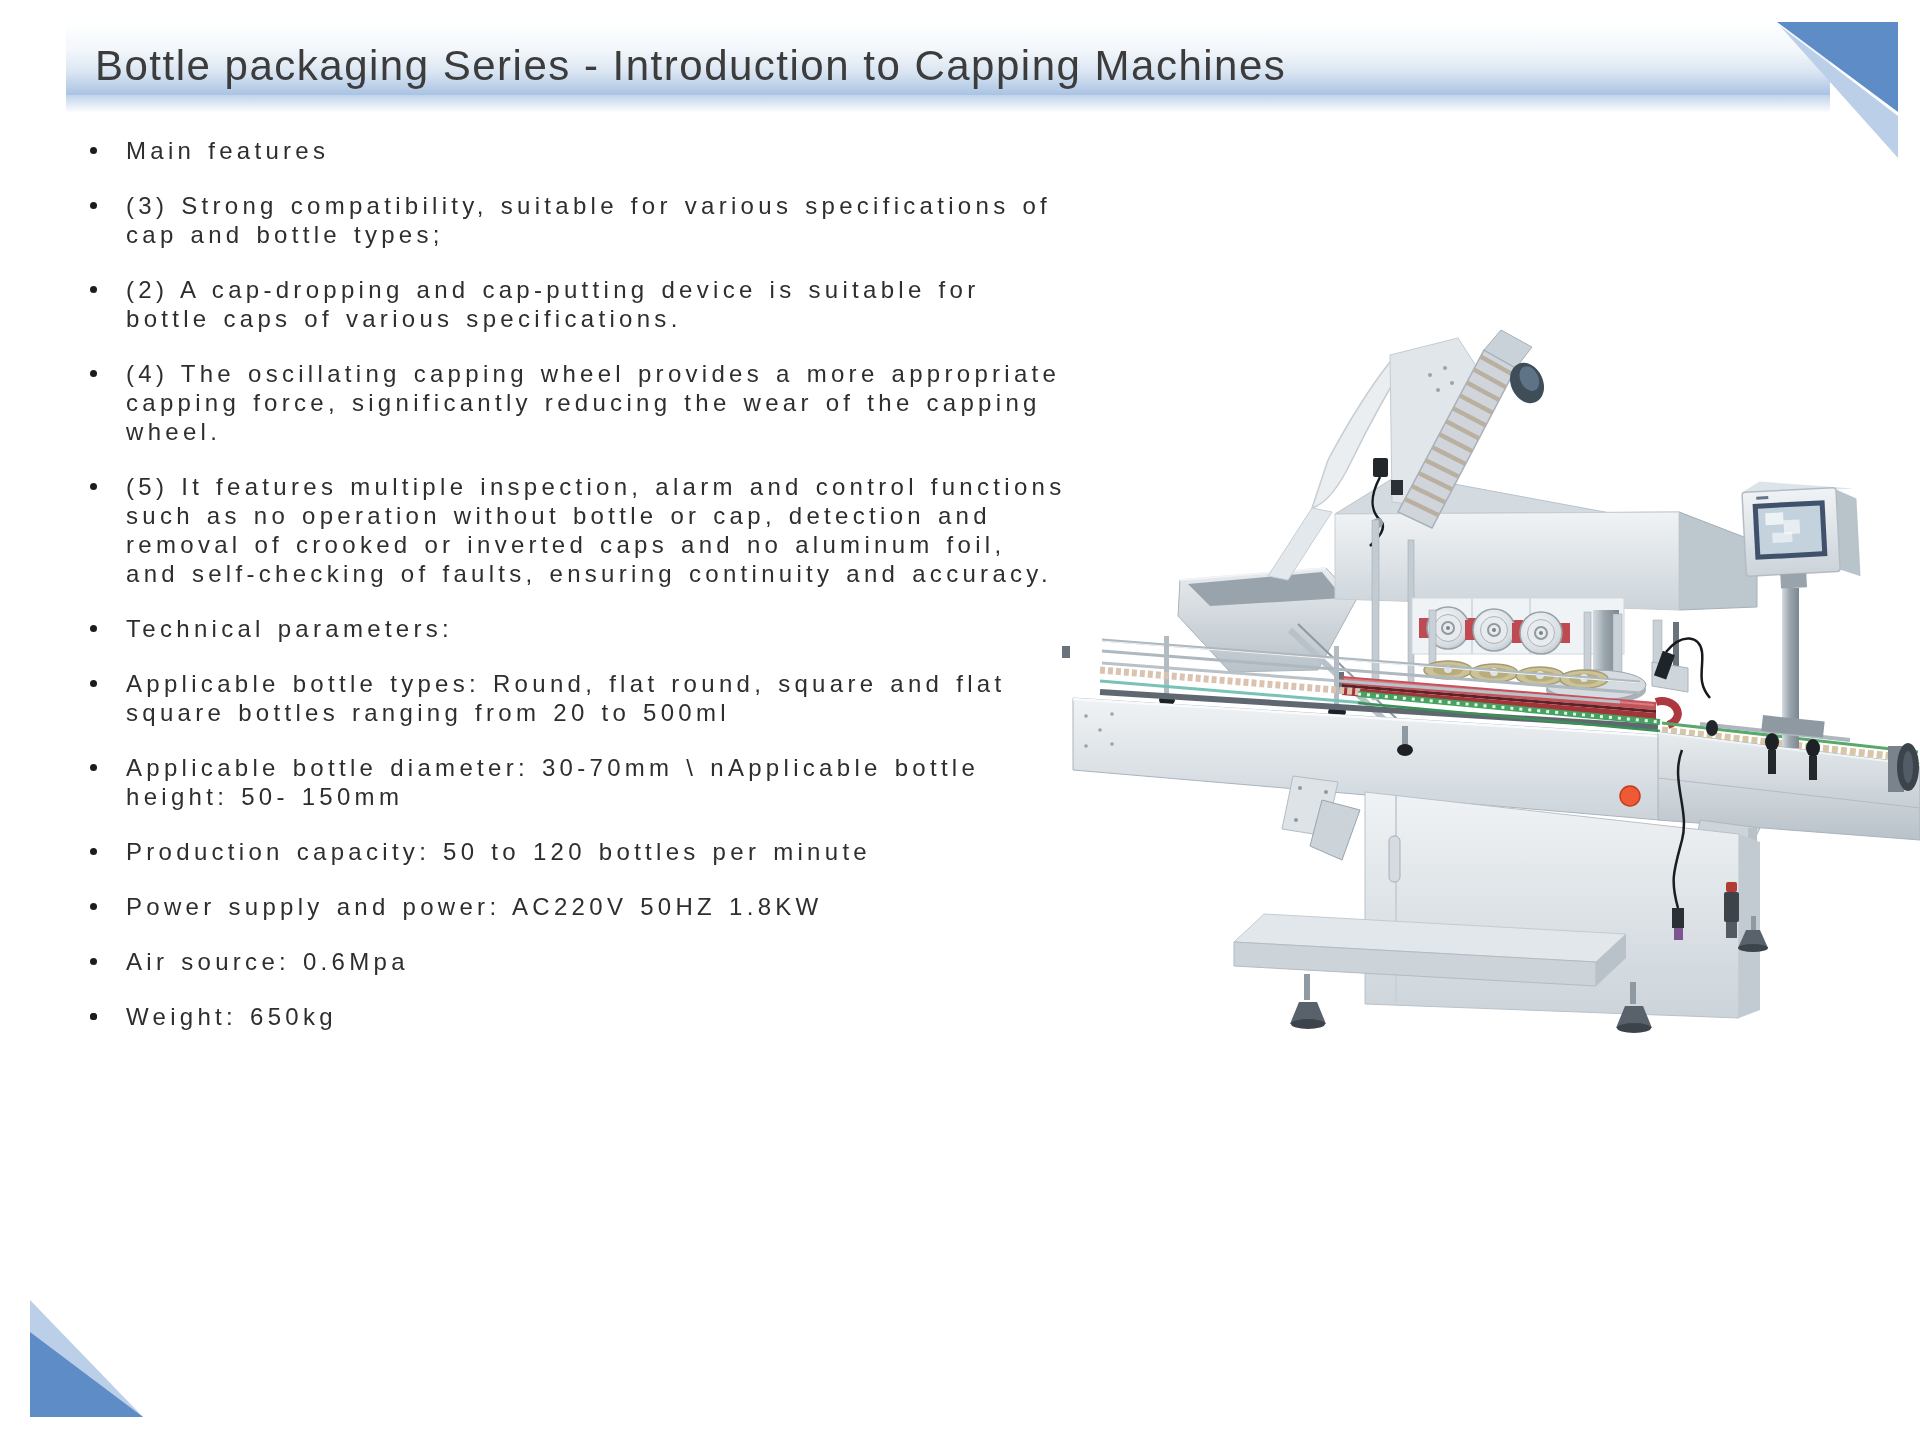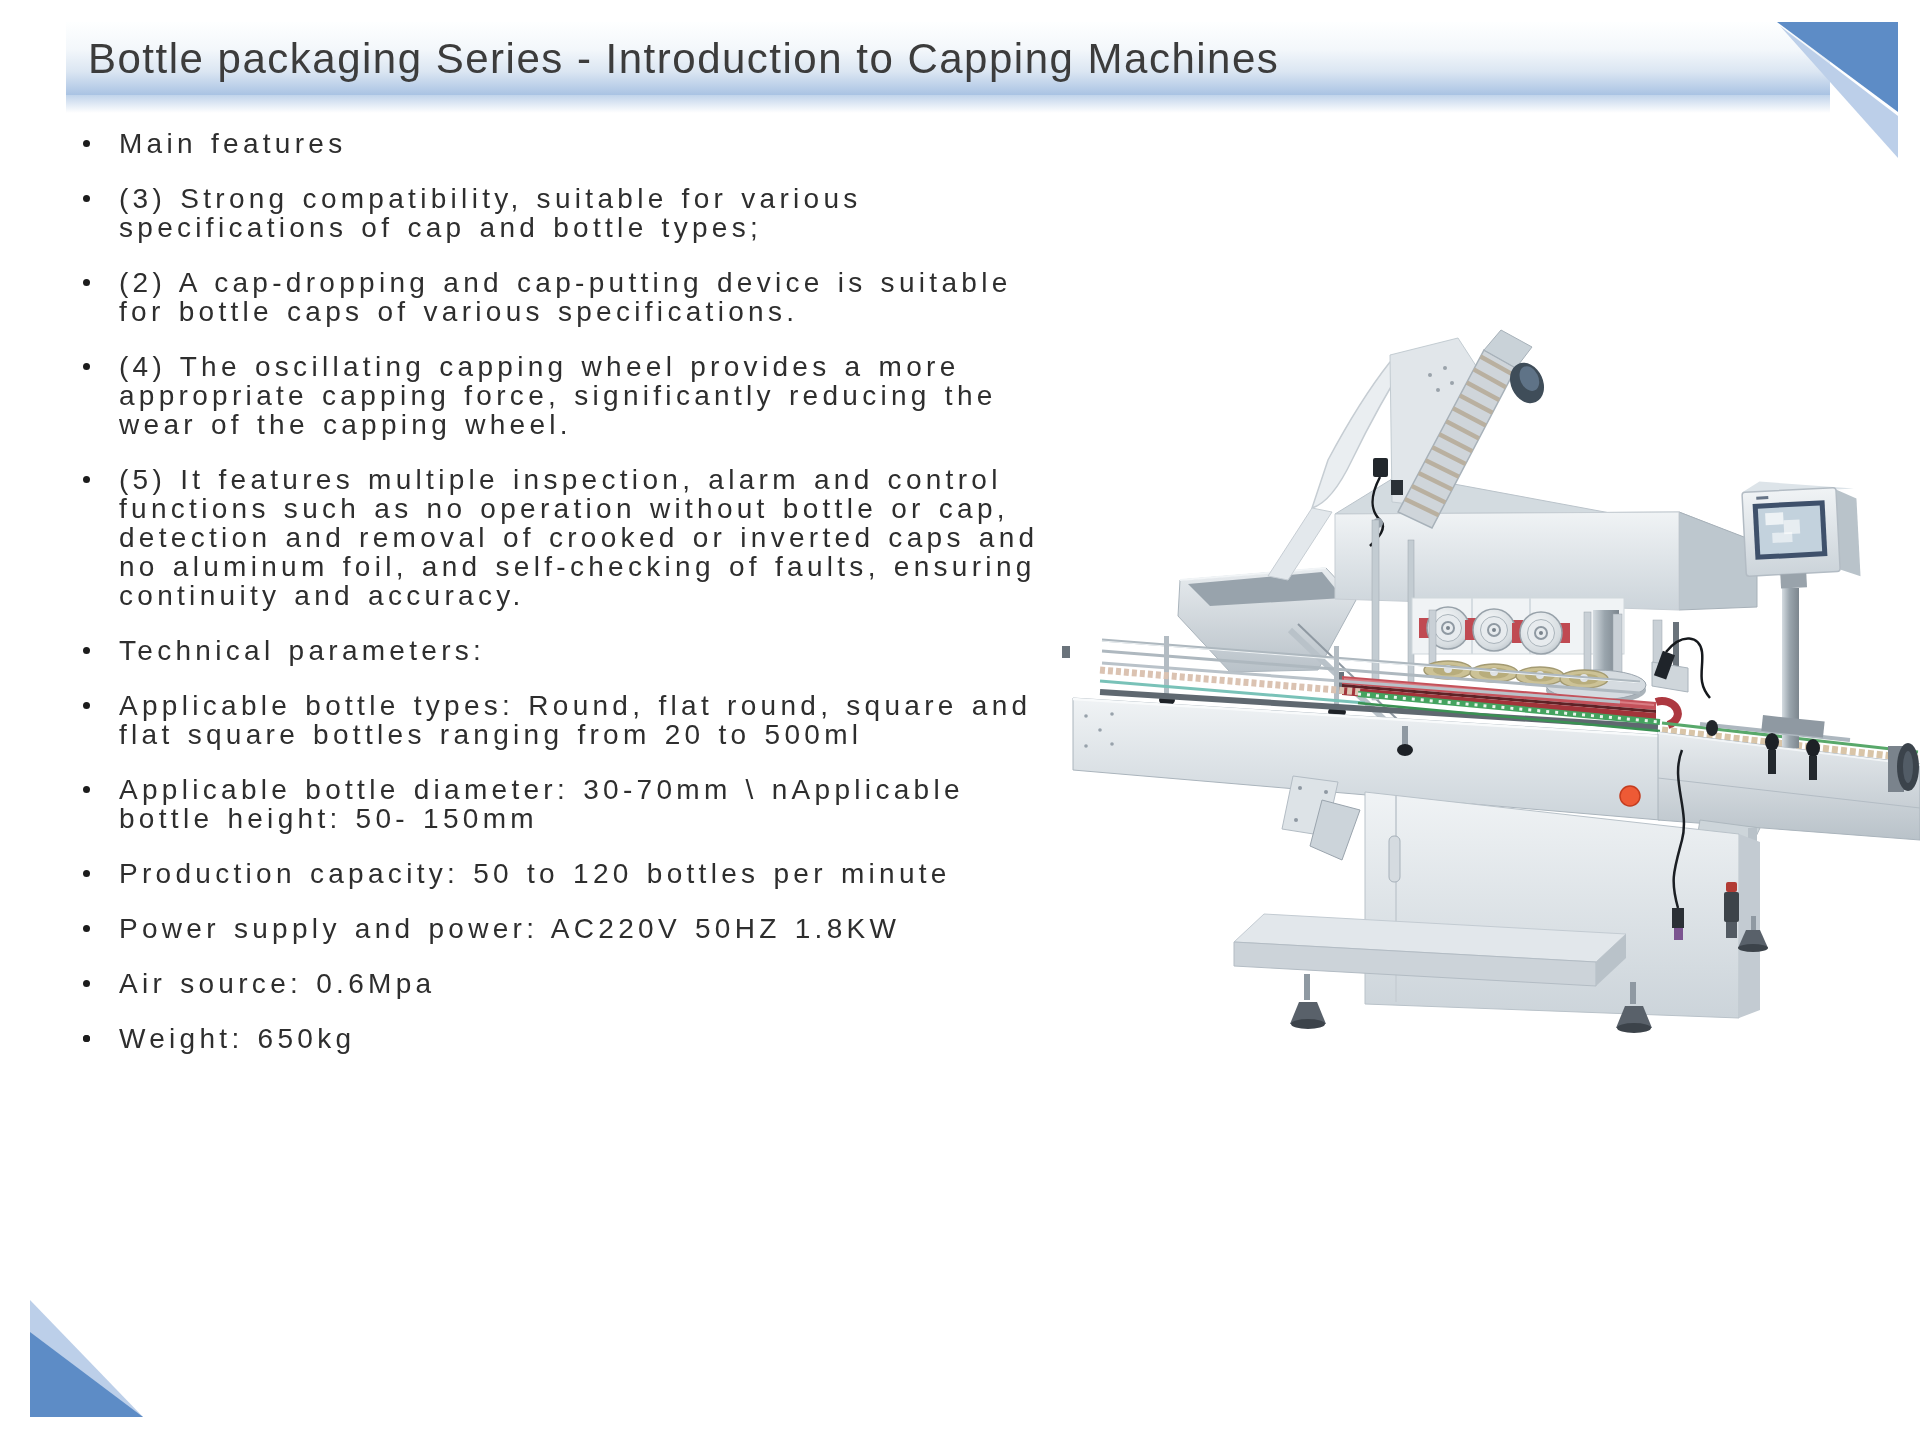--- a/index.html
+++ b/index.html
@@ -6,35 +6,35 @@
   .slide{
     position:relative;width:1920px;height:1440px;background:#ffffff;
     font-family:"Liberation Sans",sans-serif;overflow:hidden;
   }
   
   .title-bar{
     position:absolute;left:66px;top:22px;width:1764px;height:73px;
     background:linear-gradient(to bottom,#feffff 0%,#f3f7fb 38%,#dbe6f2 68%,#bcd0e9 88%,#a9c3e3 100%);
   }
   .title-bar h1{
-    margin:0;padding-left:22px;font-size:42px;font-weight:400;color:#3c3c3c;
+    margin:7px;padding-left:22px;font-size:42px;font-weight:400;color:#3c3c3c;
     letter-spacing:1.5px;line-height:73px;white-space:nowrap;
   }
   .title-bar-fade{
     position:absolute;left:66px;top:95px;width:1764px;height:18px;
     background:linear-gradient(to bottom,rgba(171,197,228,.75),rgba(255,255,255,0));
   }
   
   .corner{position:absolute;}
   .corner-tr{right:0;top:0;width:160px;height:160px;}
   .corner-bl{left:30px;top:1288px;width:130px;height:132px;}
   
   .bullets{
-    position:absolute;left:74px;top:128px;width:986px;margin:1px;padding:0;list-style:none;
-    font-size:28px;line-height:29px;letter-spacing:4.3px;word-spacing:2px;color:#2e2e2e;
+    position:absolute;left:74px;top:128px;width:986px;margin:8px;padding:0;list-style:none;
+    font-size:24px;line-height:29px;letter-spacing:4.3px;word-spacing:2px;color:#2e2e2e;
   }
   .bullets li{position:relative;padding-left:44px;margin-bottom:26px;}
   .bullets .dot{
     position:absolute;left:8px;top:11px;width:7px;height:7px;border-radius:50%;background:#1c1c1c;
   }
   
   .machine{position:absolute;left:1060px;top:280px;width:860px;height:760px;margin:0;}
   .machine svg{width:100%;height:100%;display:block;}
 </style>
 </head>

